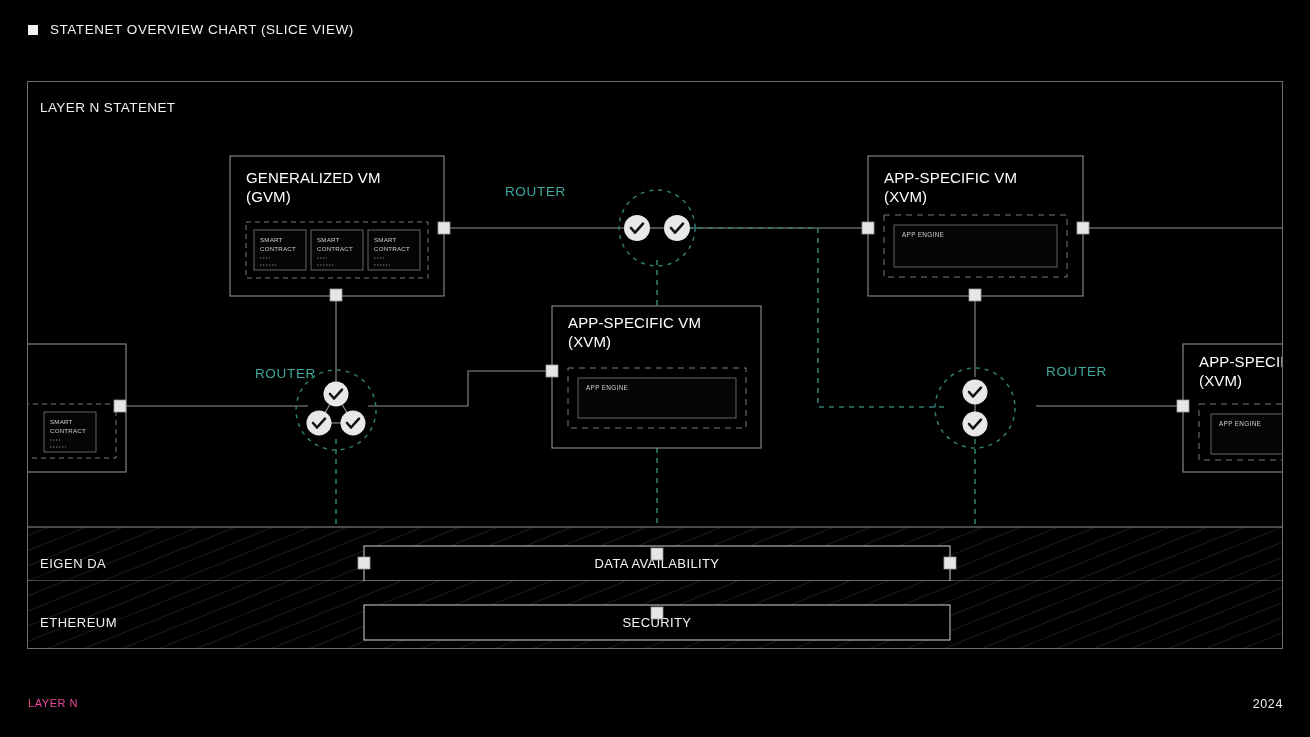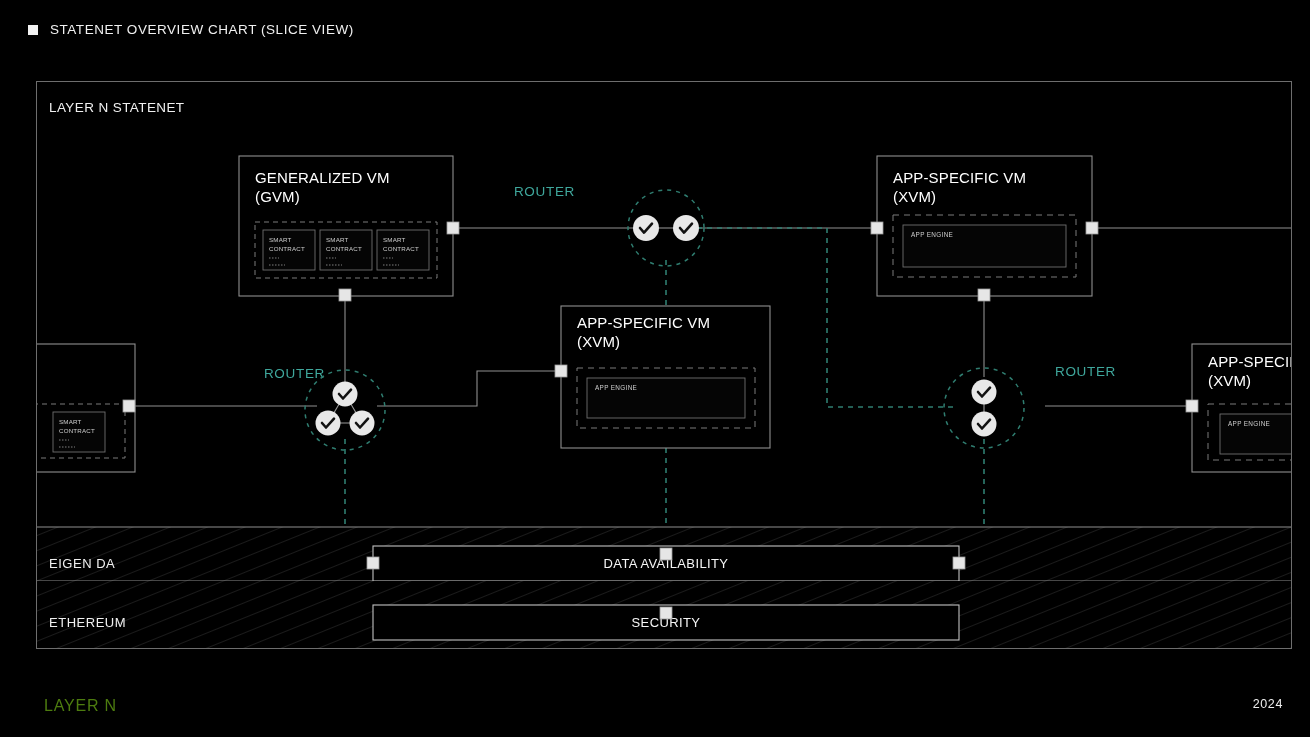--- a/index.html
+++ b/index.html
@@ -42,37 +42,35 @@
   #canvas-frame {
     position: absolute;
     left: 27px;
     top: 81px;
     width: 1256px;
     height: 568px;
     border: 1px solid #6e6e6e;
     box-sizing: border-box;
     overflow: hidden;
     background: #000;
-    margin-left: 9px;
   }
   #canvas-svg {
     position: absolute;
     left: 0;
     top: 0;
   }
 
   
   #footer-left {
     position: absolute;
     left: 28px;
     top: 697px;
-    font-size: 16px;
+    font-size: 11px;
     letter-spacing: 0.05em;
-    color: #4d7c0f;
-    margin-left: 16px;
+    color: #ec4899;
   }
   #footer-right {
     position: absolute;
     right: 27px;
     top: 697px;
     font-size: 12.5px;
     letter-spacing: 0.05em;
     color: #ededed;
     text-align: right;
   }

